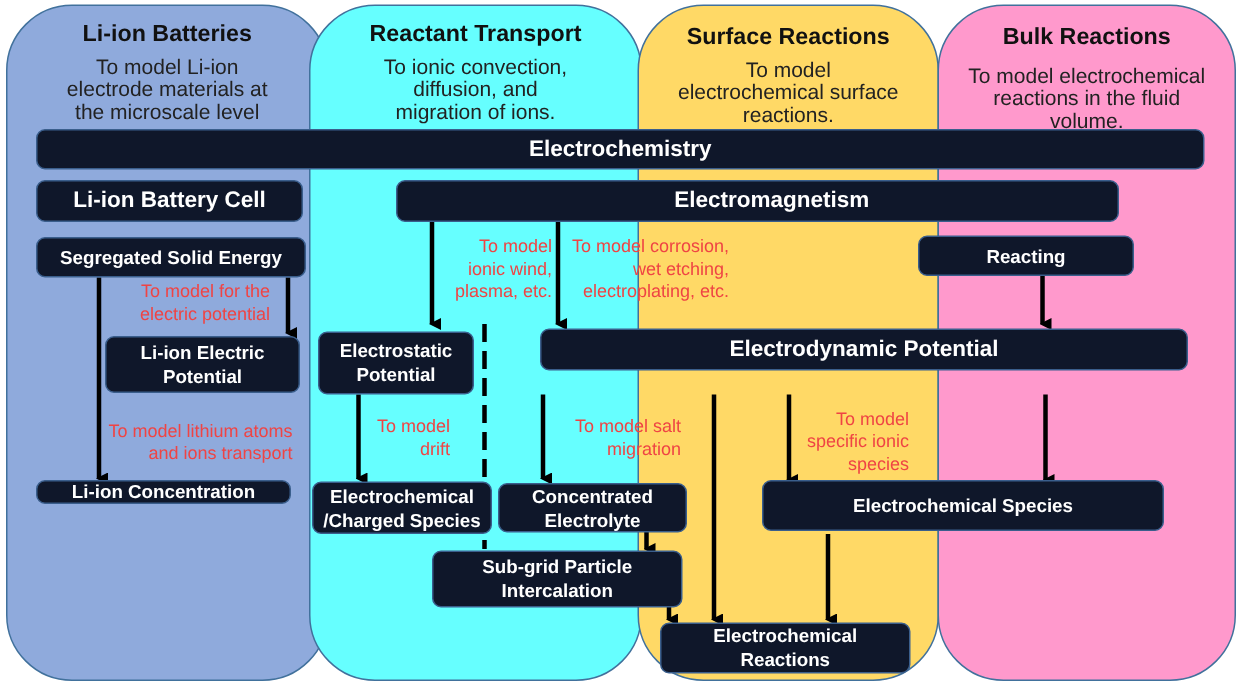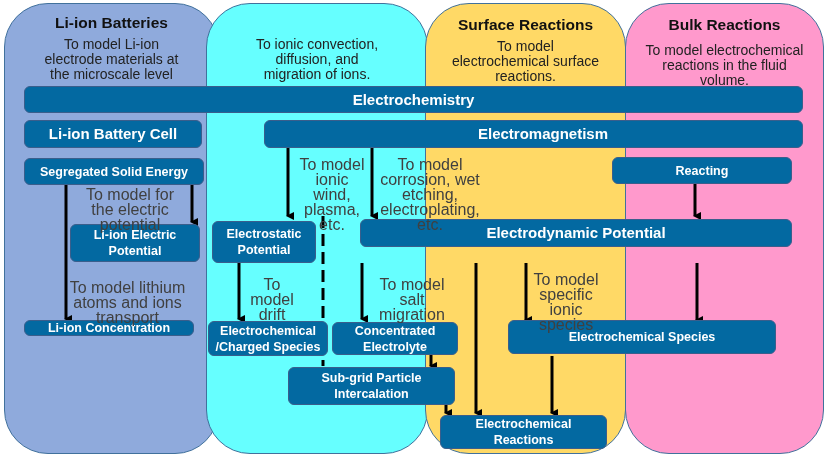--- a/index.html
+++ b/index.html
@@ -1,32 +1,33 @@
 <!DOCTYPE html>
 <html><head>
 <meta charset="utf-8">
 <style>
   html,body{margin:0;padding:0;background:#fff;}
   body{width:829px;height:460px;position:relative;overflow:hidden;font-family:"Liberation Sans","DejaVu Sans",sans-serif;}
   .col{position:absolute;top:3px;height:451px;border:1.5px solid #41719c;border-radius:44px;box-sizing:border-box;}
   .col-title{position:absolute;left:0;right:0;text-align:center;font-weight:bold;font-size:15.5px;color:#111;}
   .col-desc{position:absolute;left:0;right:0;text-align:center;font-size:14px;line-height:15px;color:#222;}
-  .node{position:absolute;background:#0369a1;border:1.5px solid #3a5e8c;border-radius:6px;box-sizing:border-box;color:#fff;font-weight:bold;display:flex;align-items:center;justify-content:center;text-align:center;line-height:16px;font-size:12.5px;}
+  .node{position:absolute;background:#0f172a;border:1.5px solid #3a5e8c;border-radius:6px;box-sizing:border-box;color:#fff;font-weight:bold;display:flex;align-items:center;justify-content:center;text-align:center;line-height:16px;font-size:12.5px;}
   .node.big{font-size:15px;}
-  .note{position:absolute;font-size:16px;line-height:15px;color:#404040;text-align:center;}
+  .note{position:absolute;font-size:12px;line-height:15px;color:#ef4444;text-align:right;}
   svg.conn{position:absolute;left:0;top:0;pointer-events:none;}
 </style>
 </head>
 <body>
 
 <div class="col" style="left:4px;width:215px;background:#8faadc;">
   <div class="col-title" style="top:10px;">Li-ion Batteries</div>
   <div class="col-desc" style="top:33px;padding:0 35px;">To model Li-ion electrode materials at the microscale level</div>
 </div>
 <div class="col" style="left:206px;width:222px;background:#66ffff;">
+  <div class="col-title" style="top:10px;">Reactant Transport</div>
   <div class="col-desc" style="top:33px;padding:0 40px;">To ionic convection, diffusion, and migration of ions.</div>
 </div>
 <div class="col" style="left:425px;width:201px;background:#ffd966;">
   <div class="col-title" style="top:12px;">Surface Reactions</div>
   <div class="col-desc" style="top:35px;padding:0 25px;">To model electrochemical surface reactions.</div>
 </div>
 <div class="col" style="left:625px;width:199px;background:#ff99cc;">
   <div class="col-title" style="top:12px;">Bulk Reactions</div>
   <div class="col-desc" style="top:39px;padding:0 12px;">To model electrochemical reactions in the fluid volume.</div>
 </div>
@@ -50,23 +51,23 @@
     <line x1="695" y1="184" x2="695" y2="216" marker-end="url(#ah)"></line>
     <line x1="697" y1="263" x2="697" y2="320" marker-end="url(#ah)"></line>
     <line x1="431" y1="354" x2="431" y2="366" marker-end="url(#ah)"></line>
     <line x1="446" y1="404" x2="446" y2="413" marker-end="url(#ah)"></line>
     <line x1="552" y1="356" x2="552" y2="413" marker-end="url(#ah)"></line>
   </g>
 </svg>
 
 <div class="node big" style="left:24px;top:86px;width:779px;height:27px;">Electrochemistry</div>
 <div class="node big" style="left:24px;top:120px;width:178px;height:28px;">Li-ion Battery Cell</div>
-<div class="node big" style="left:264px;top:120px;width:539px;height:28px;padding-left:19px;">Electromagnetism</div>
+<div class="node big" style="left:264px;top:120px;width:482px;height:28px;padding-left:19px;">Electromagnetism</div>
 <div class="node" style="left:24px;top:158px;width:180px;height:27px;">Segregated Solid Energy</div>
-<div class="node" style="left:612px;top:157px;width:180px;height:27px;">Reacting</div>
+<div class="node" style="left:612px;top:157px;width:144px;height:27px;">Reacting</div>
 <div class="node" style="left:70px;top:224px;width:130px;height:38px;padding:0 20px;">Li-ion Electric Potential</div>
 <div class="node" style="left:212px;top:221px;width:104px;height:42px;padding:0 8px;">Electrostatic Potential</div>
 <div class="node big" style="left:360px;top:219px;width:432px;height:28px;">Electrodynamic Potential</div>
 <div class="node" style="left:24px;top:320px;width:170px;height:16px;">Li-ion Concentration</div>
 <div class="node" style="left:208px;top:321px;width:120px;height:35px;padding:0 4px;">Electrochemical /Charged Species</div>
 <div class="node" style="left:332px;top:322px;width:126px;height:33px;padding:0 22px;">Concentrated Electrolyte</div>
 <div class="node" style="left:508px;top:320px;width:268px;height:34px;">Electrochemical Species</div>
 <div class="node" style="left:288px;top:367px;width:167px;height:38px;padding:0 30px;">Sub-grid Particle Intercalation</div>
 <div class="node" style="left:440px;top:415px;width:167px;height:34px;padding:0 30px;">Electrochemical Reactions</div>
 

